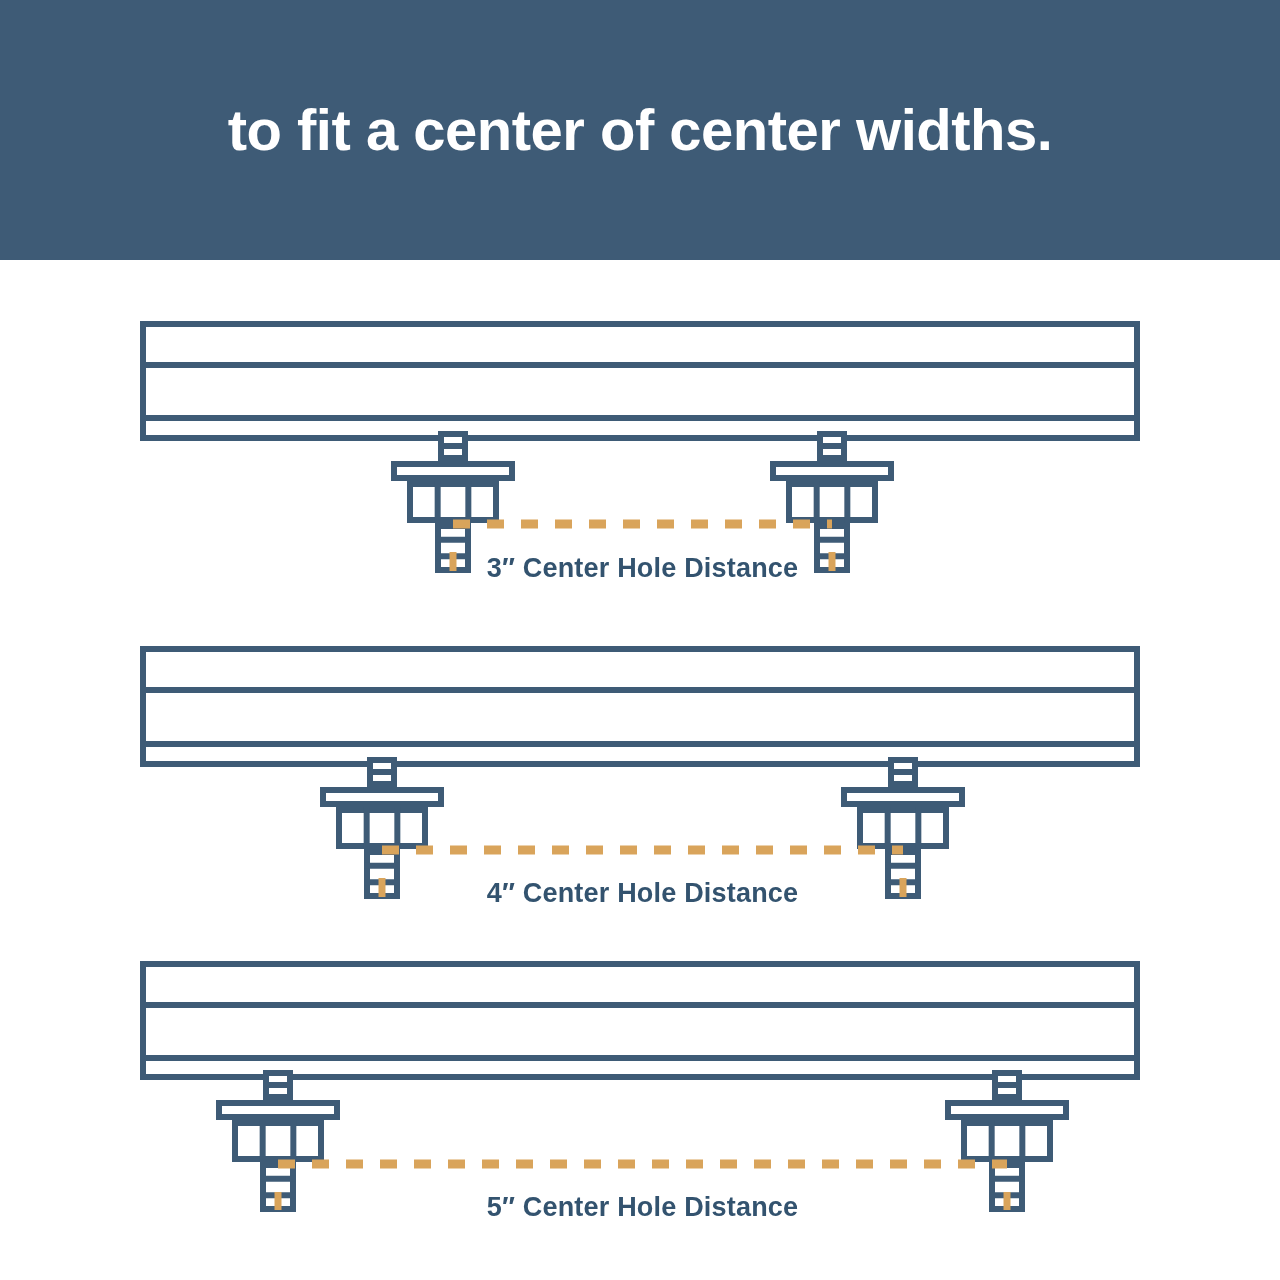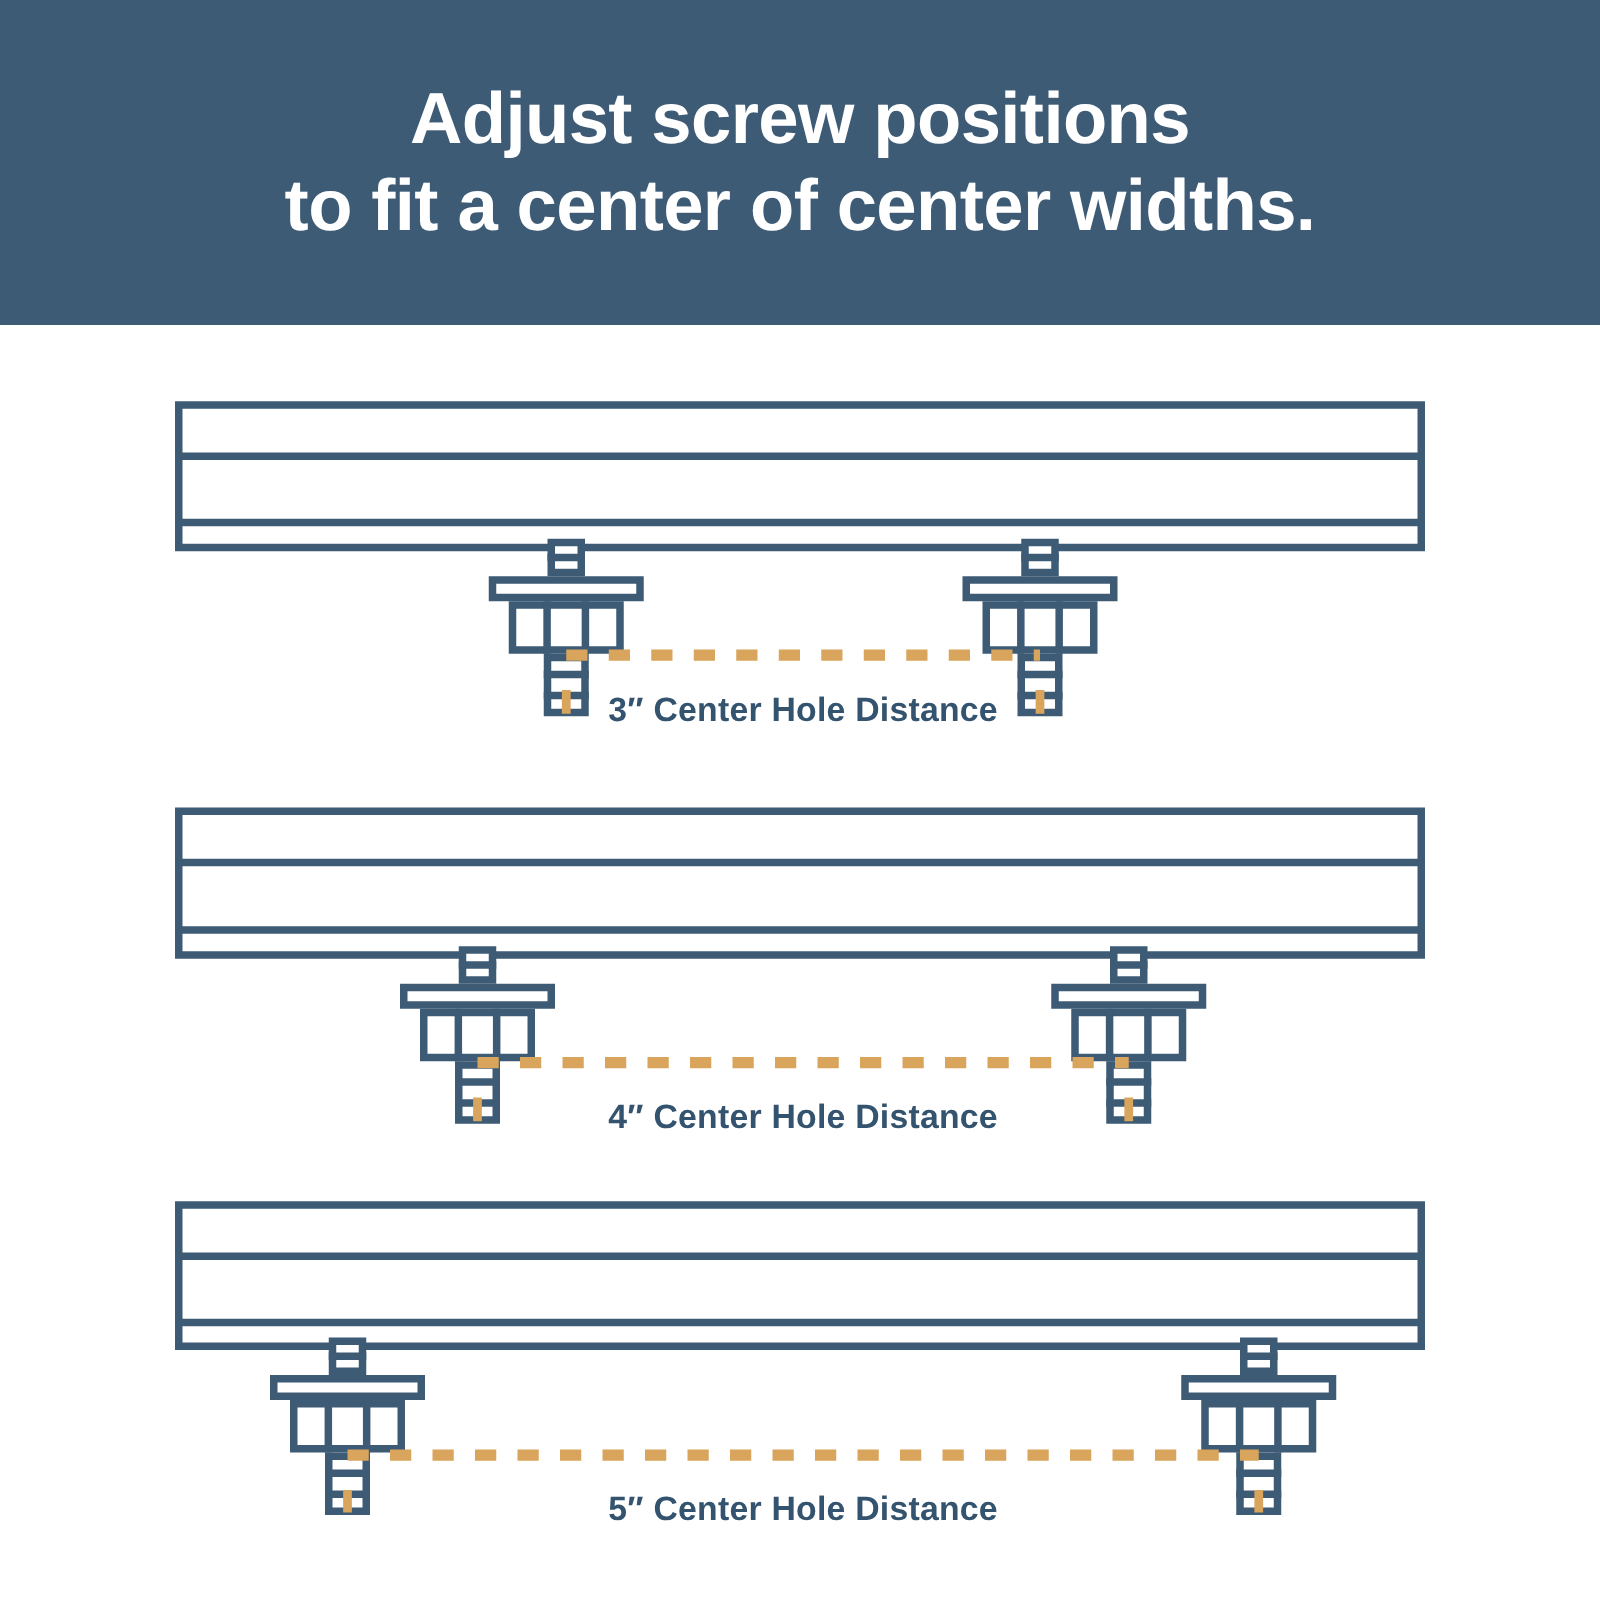--- a/index.html
+++ b/index.html
@@ -66,21 +66,20 @@
     dominant-baseline: alphabetic;
     letter-spacing: 0.2px;
   }
 </style>
 </head>
 <body>
 
 <div id="page">
 
   <div id="header-banner">
-    <div class="headline-line">Adjust screw positions</div>
     <div class="headline-line">to fit a center of center widths.</div>
   </div>
 
   <div id="diagram-area">
       <svg width="1280" height="292" viewBox="0 0 1280 292" class="block-svg" style="top: 47px;">
         <g transform="translate(0,-307)">
           <rect x="143" y="324" width="994" height="114" fill="#ffffff" stroke="#3E5B76" stroke-width="6"></rect>
           <line x1="140" y1="365" x2="1140" y2="365" stroke="#3E5B76" stroke-width="6"></line>
           <line x1="140" y1="418" x2="1140" y2="418" stroke="#3E5B76" stroke-width="6"></line>
           <rect x="441" y="434" width="24" height="24" fill="#ffffff" stroke="#3E5B76" stroke-width="6"></rect>

